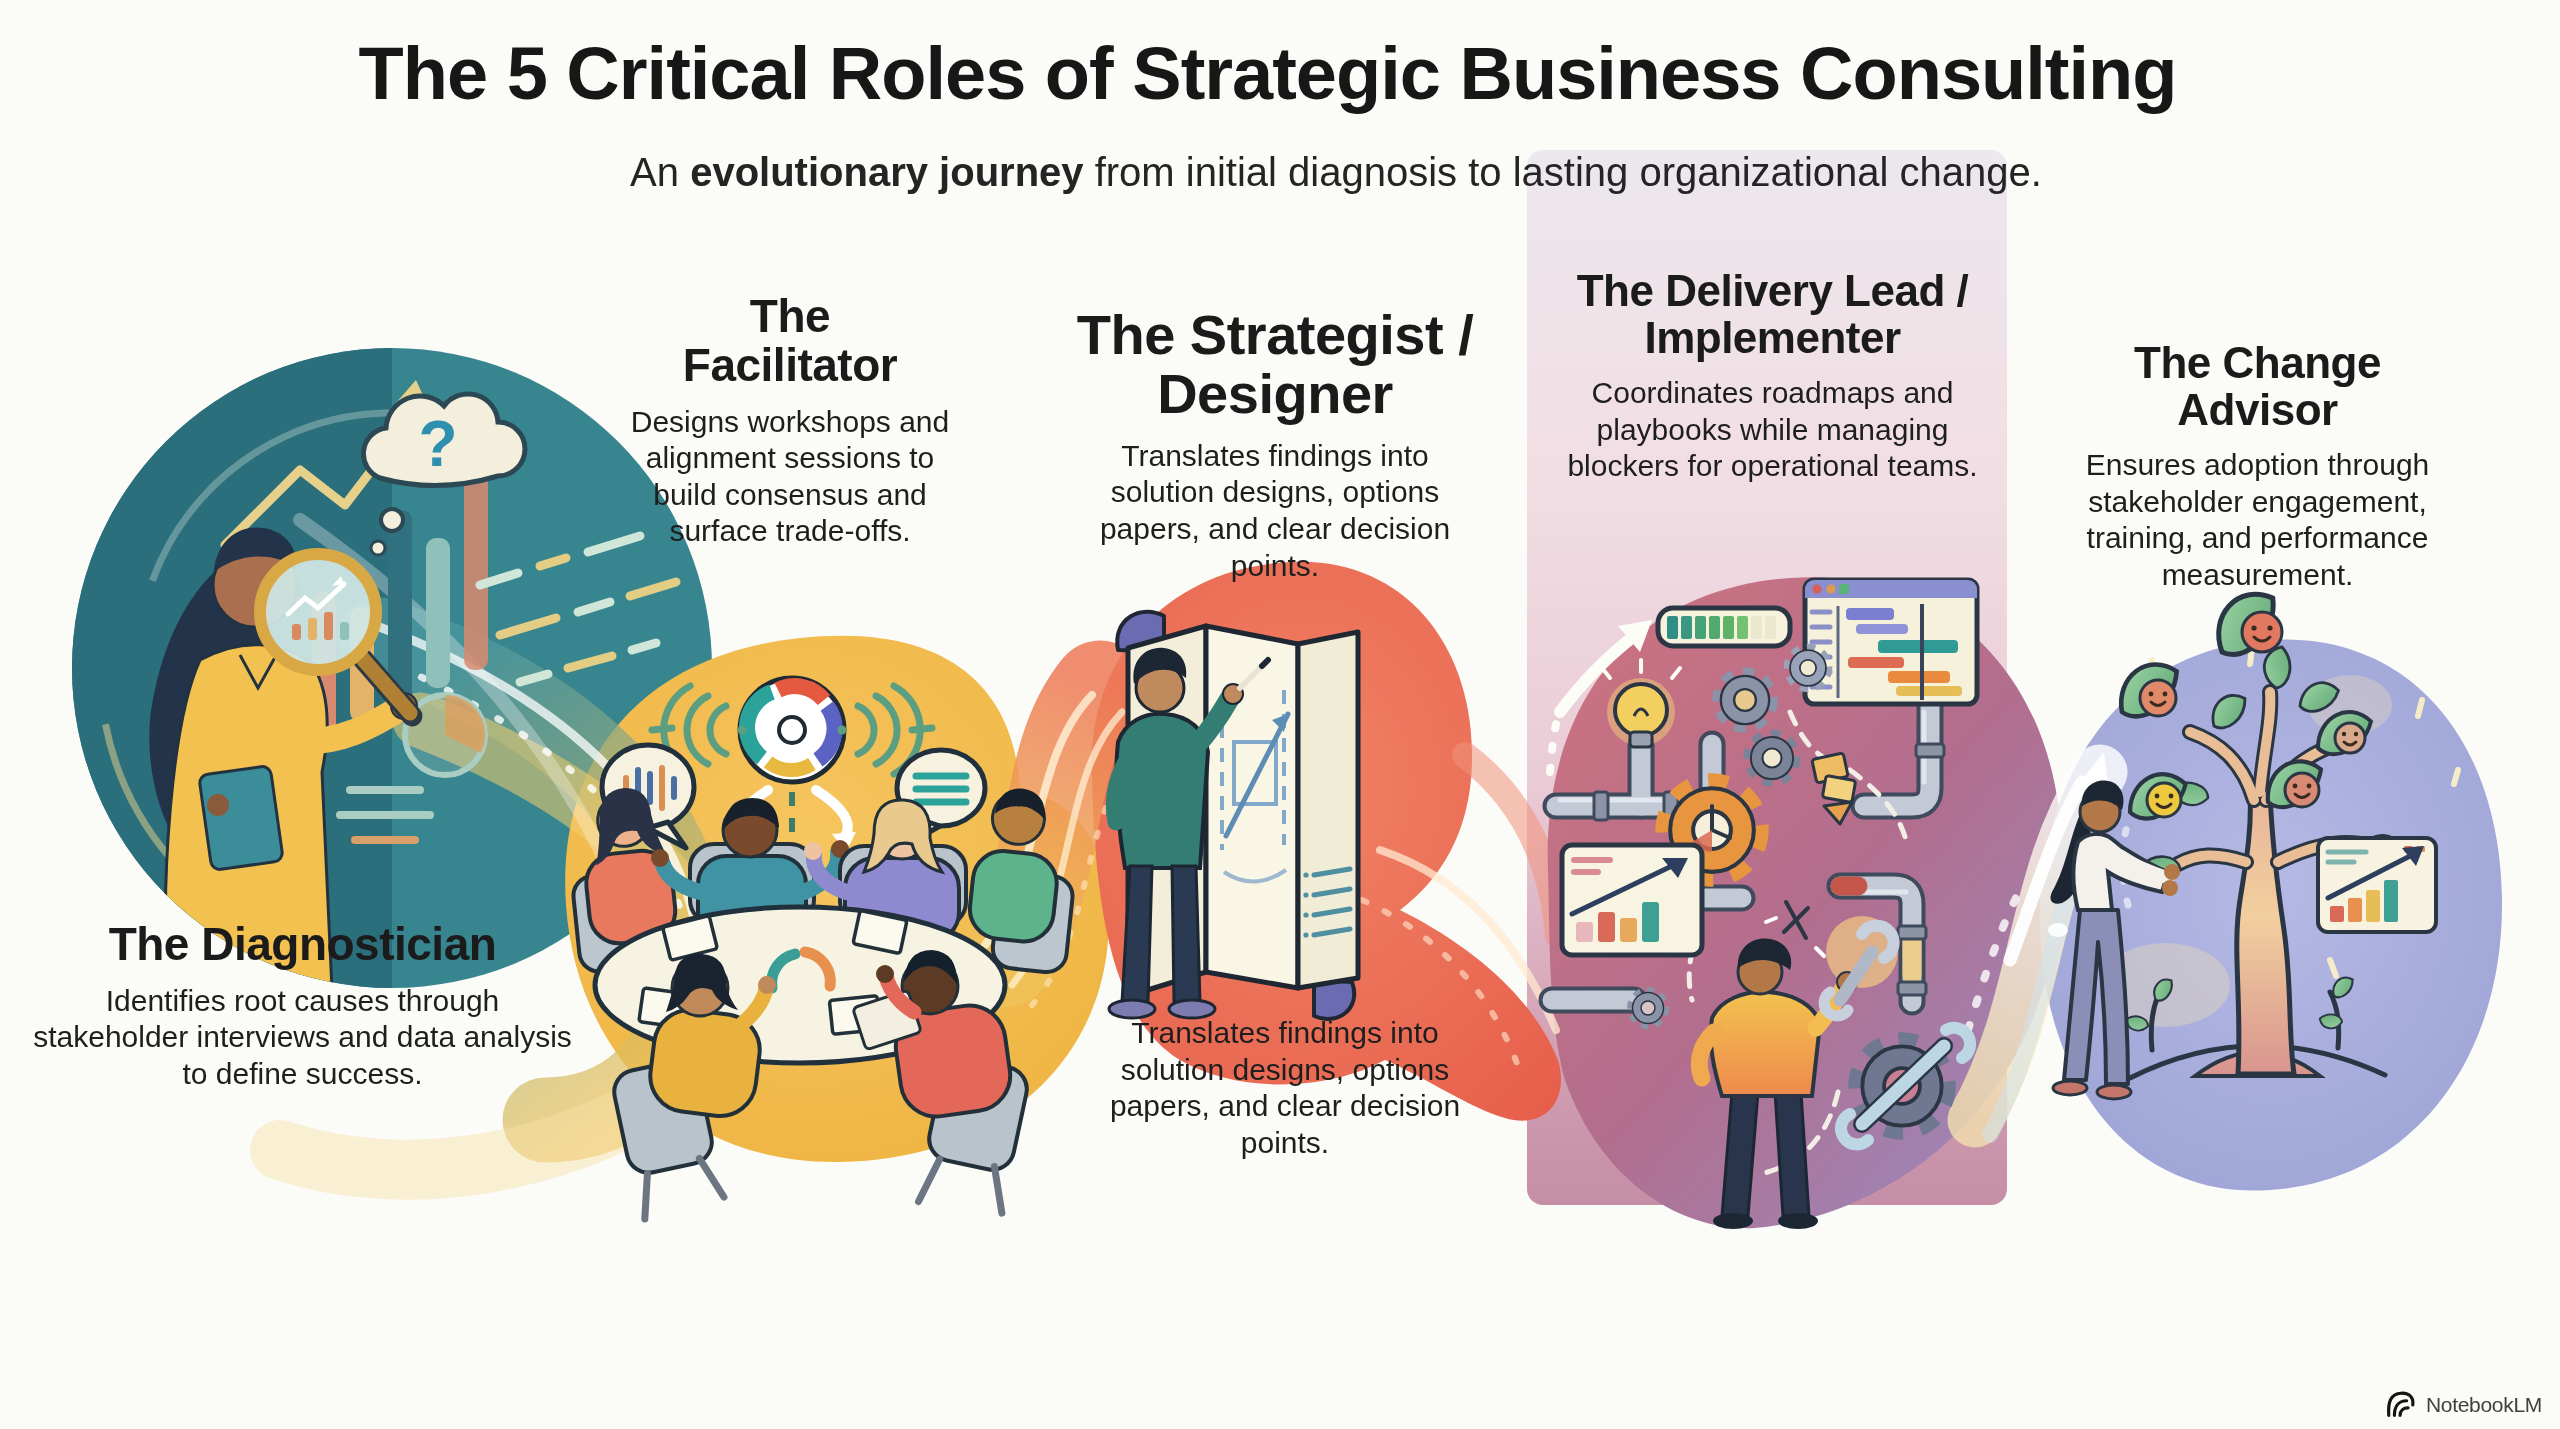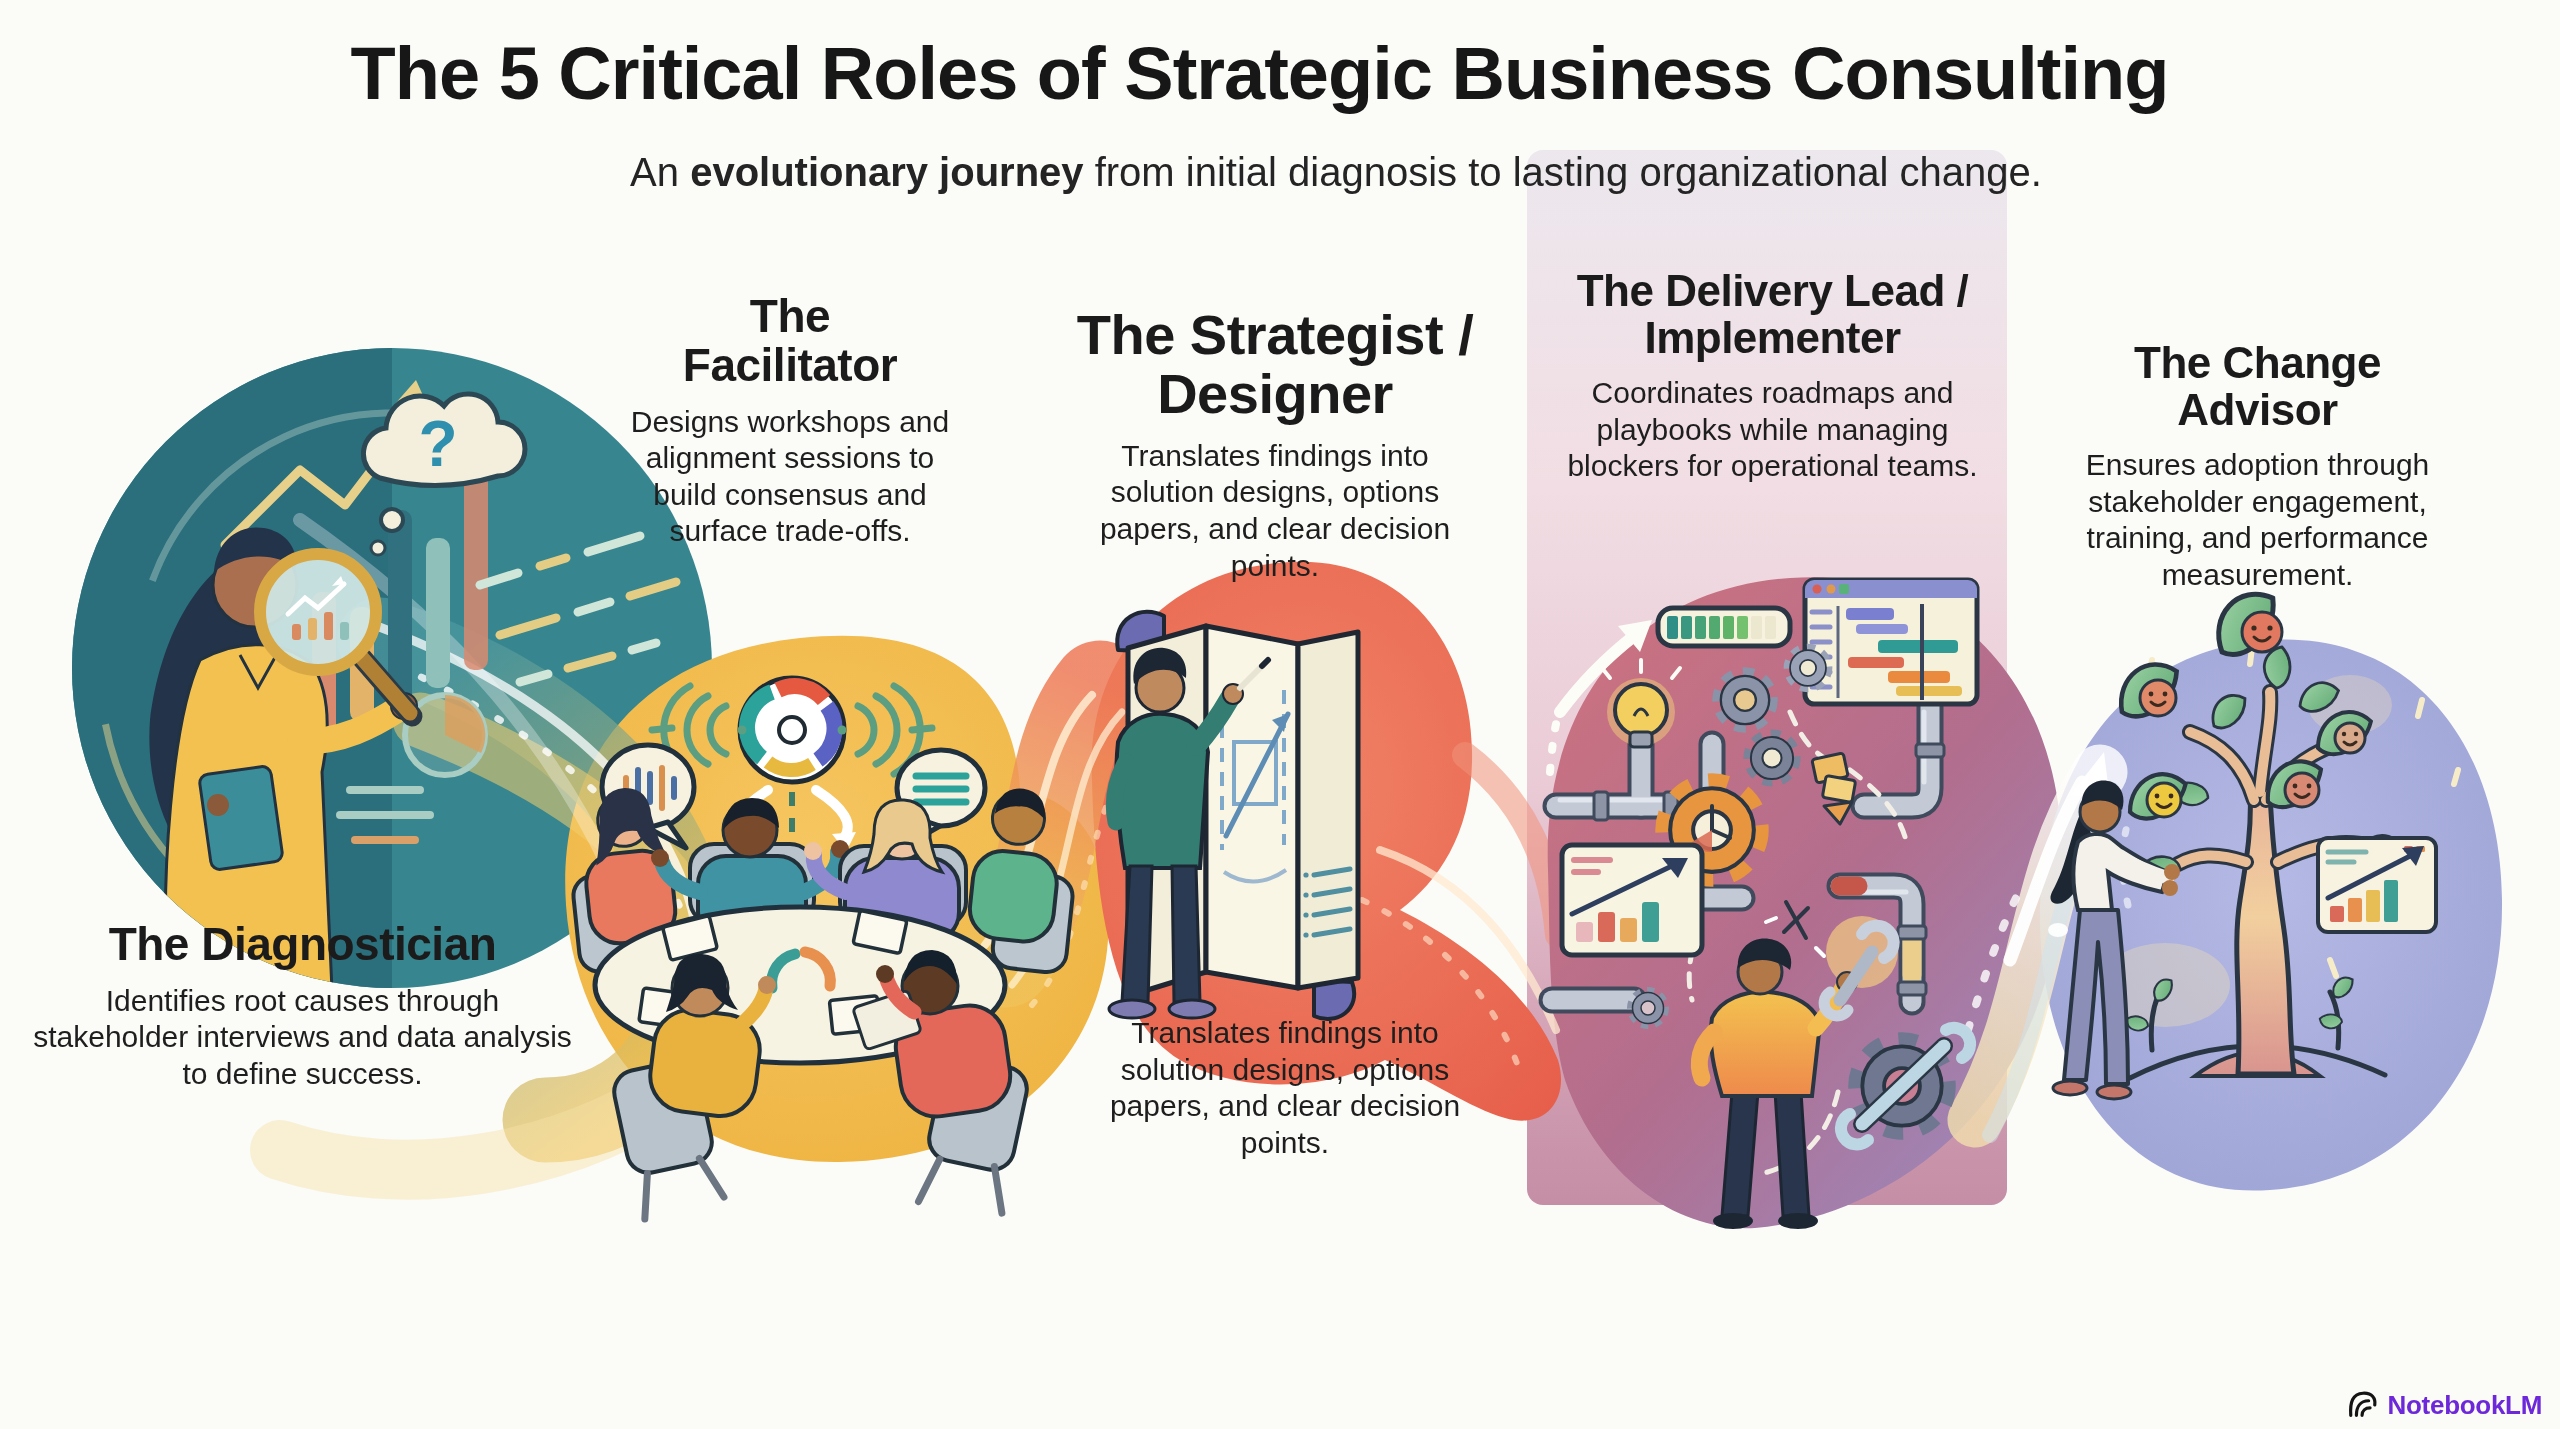--- a/index.html
+++ b/index.html
@@ -5,38 +5,38 @@
   html,body{margin:0;padding:0;width:2560px;height:1429px;background:#fbfbf8;overflow:hidden;
     font-family:"Liberation Sans", sans-serif;}
   .stage{position:relative;width:2560px;height:1429px;background:#fbfbf8;}
   .art{position:absolute;left:0;top:0;width:2560px;height:1429px;}
   .txt{position:absolute;text-align:center;color:#191919;z-index:2;}
   .txt h1{margin:0;font-size:74px;line-height:1.04;font-weight:700;letter-spacing:-1px;color:#171717;}
   .subtitle{position:absolute;left:12px;top:150px;width:2560px;text-align:center;font-size:40px;color:#242424;z-index:2;padding-left:44px;}
   .subtitle b{font-weight:700;}
   .role h2{margin:0 auto 14px auto;font-size:46px;line-height:1.06;font-weight:700;letter-spacing:-.5px;color:#1b1b1b;}
   .role p{margin:0 auto;font-size:30px;line-height:1.22;color:#1e1e1e;}
-  .r-title{left:0;top:36px;width:2519px;}
+  .r-title{left:8px;top:36px;width:2519px;}
   .r-diag{left:30px;top:920px;width:545px;}
   .r-facil{left:565px;top:292px;width:450px;}
   .r-facil h2{max-width:262px;}
   .r-facil p{max-width:332px;}
   .r-strat{left:1040px;top:305px;width:470px;}
   .r-strat h2{max-width:432px;font-size:56px;}
   .r-strat p{max-width:402px;}
   .r-deliv{left:1545px;top:268px;width:455px;}
   .r-deliv h2{max-width:442px;font-size:44px;}
   .r-deliv p{max-width:440px;}
   .r-change{left:2035px;top:340px;width:445px;}
   .r-change h2{max-width:322px;font-size:44px;}
   .r-change p{max-width:440px;}
   .caption{left:1080px;top:1015px;width:410px;}
   .caption p{margin:0 auto;font-size:30px;line-height:1.22;color:#1e1e1e;max-width:400px;}
   .watermark{position:absolute;right:18px;bottom:8px;display:flex;align-items:center;gap:9px;z-index:3;}
-  .watermark span{font-size:26px;font-weight:700;letter-spacing:-.3px;color:#6d28d9;}
+  .watermark span{font-size:21px;font-weight:400;letter-spacing:-.3px;color:#404040;}
   svg text.qmark{font-family:"Liberation Sans",sans-serif;font-weight:700;}
 </style>
 </head>
 <body>
 
 <div class="stage">
 
 <svg class="art" viewBox="0 0 2560 1429" xmlns="http://www.w3.org/2000/svg">
   <defs>
     <clipPath id="circClip">

